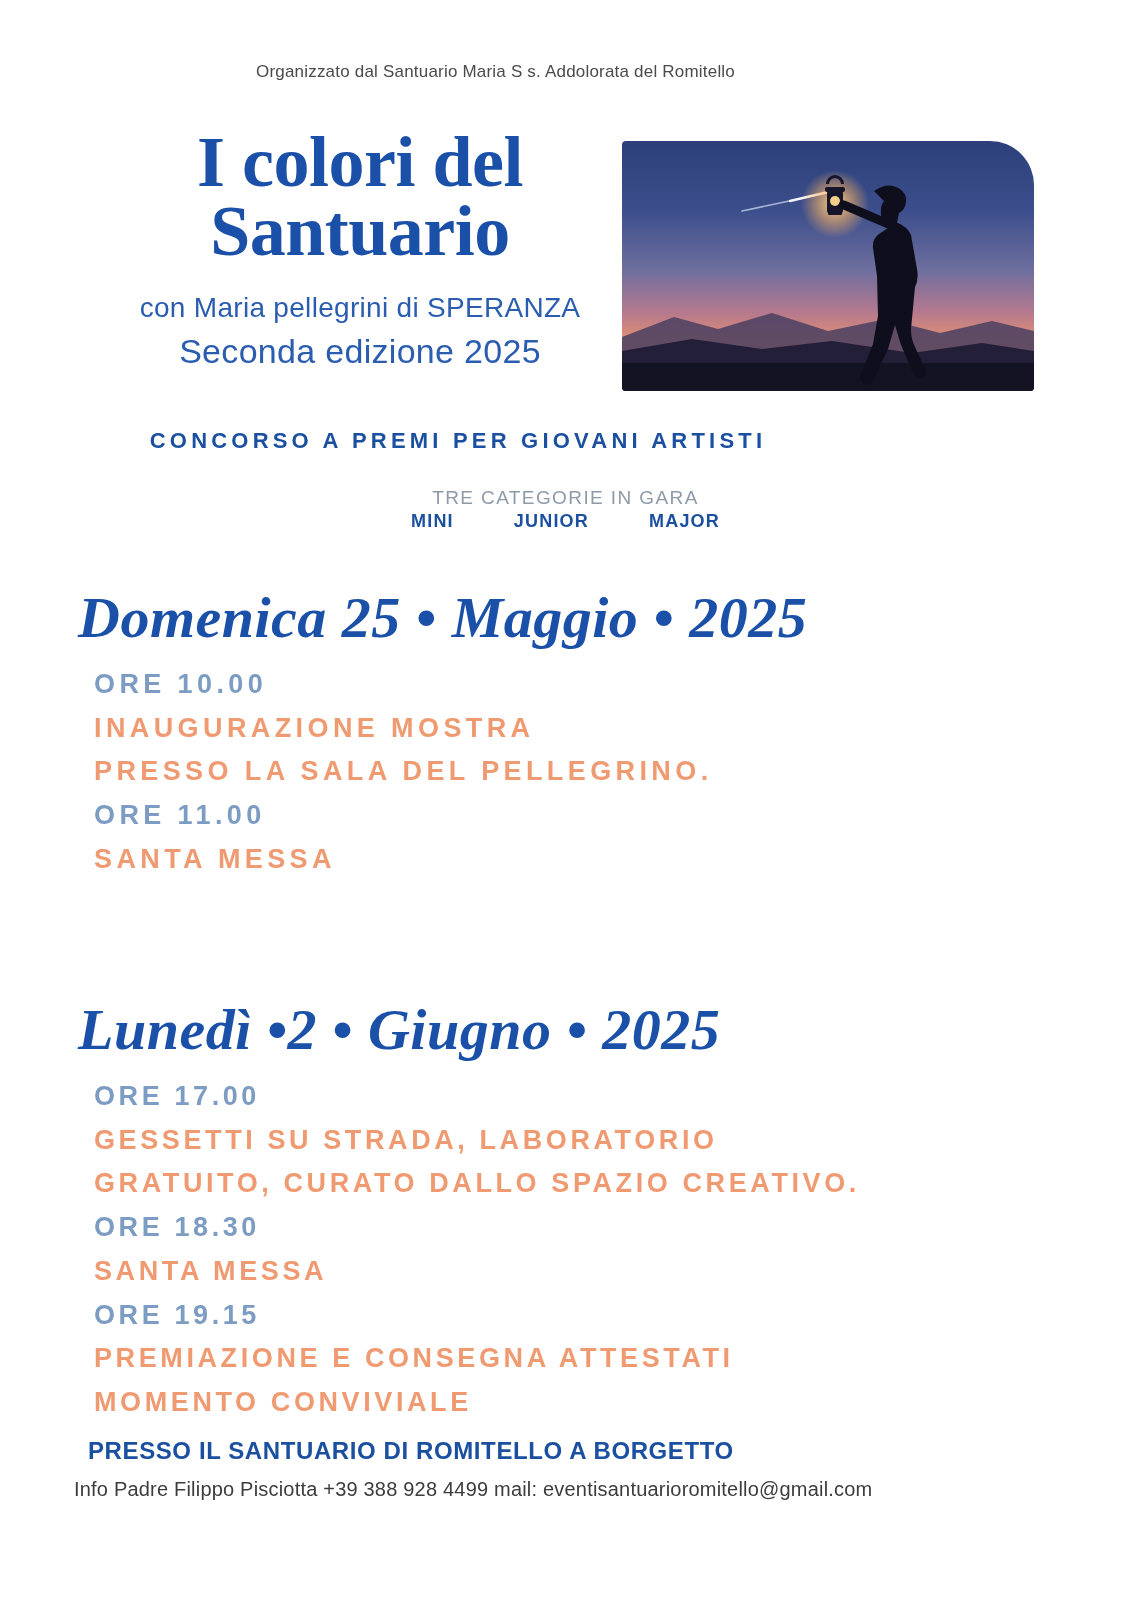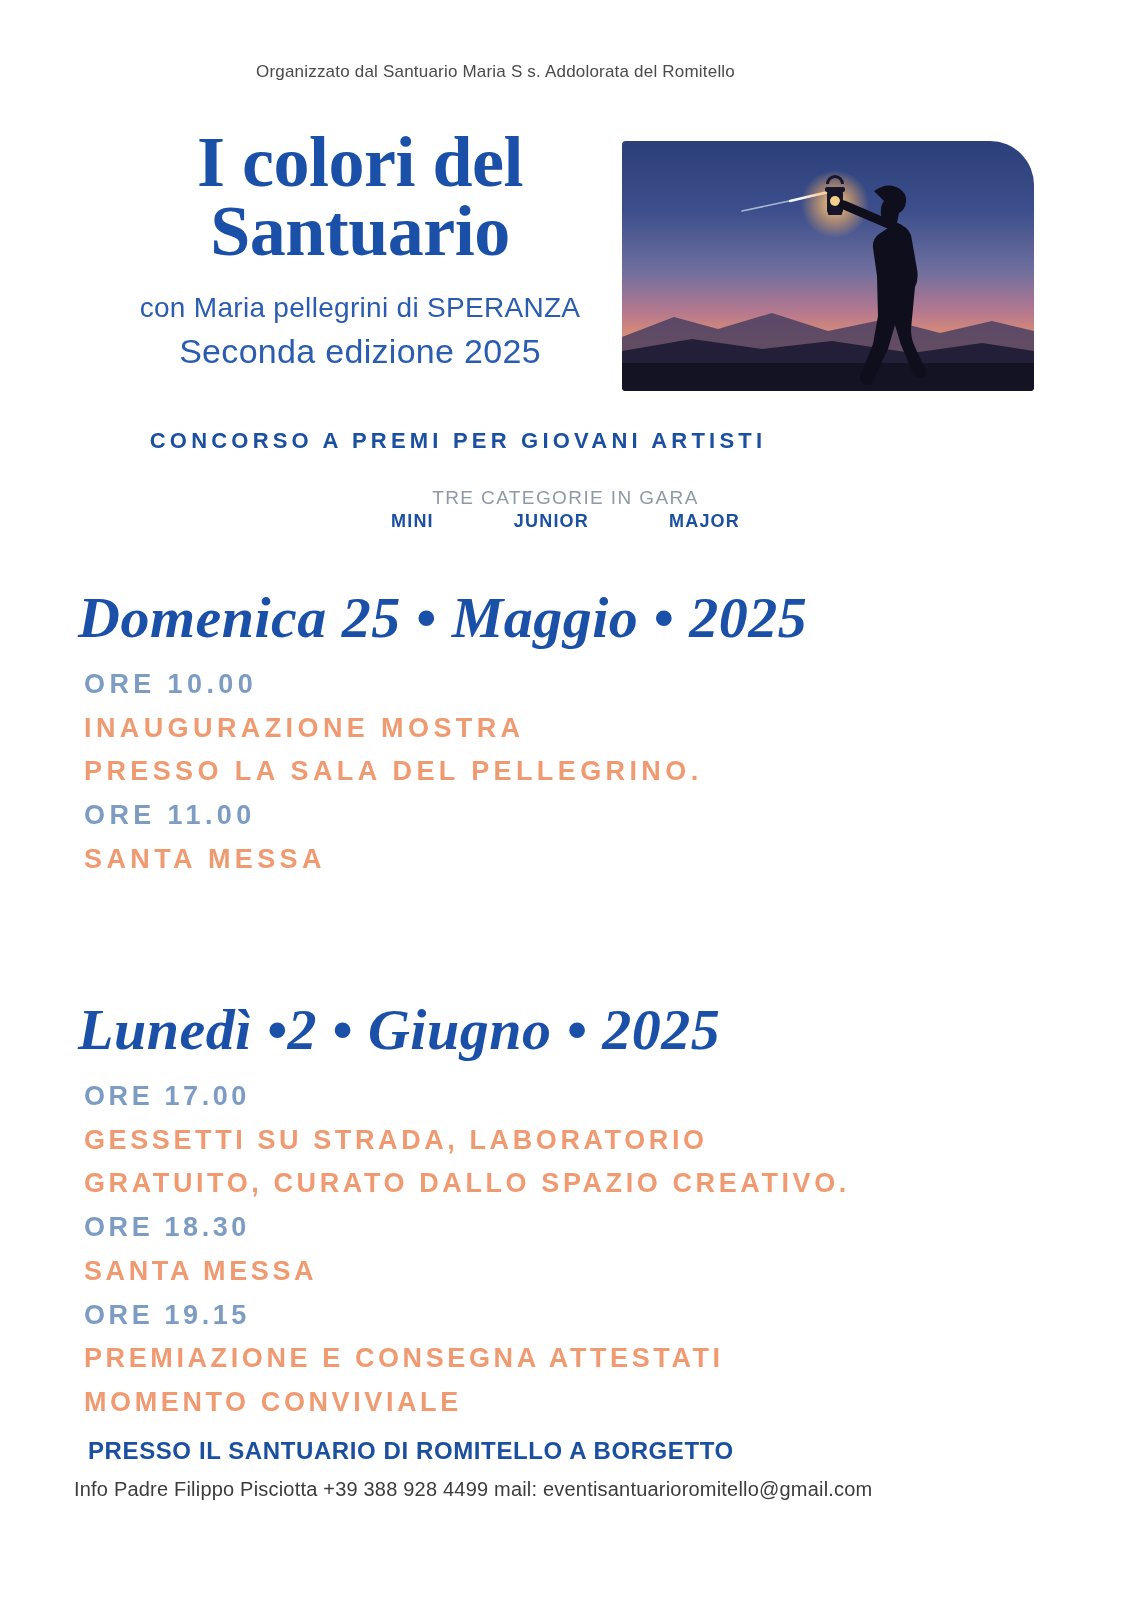--- a/index.html
+++ b/index.html
@@ -102,21 +102,21 @@
     letter-spacing: 1.4px;
     color: #8f9aa8;
   }
   .cat-row {
     position: absolute;
     top: 511px;
     left: 0;
     width: 1131px;
     display: flex;
     justify-content: center;
-    gap: 80px;
+    gap: 60px;
     font-size: 18px;
     font-weight: bold;
     letter-spacing: 1.2px;
     color: #1b4fa0;
   }
 
   
   .day {
     position: absolute;
     left: 78px;
@@ -130,21 +130,21 @@
     font-weight: bold;
     font-size: 58px;
     color: #1b50a8;
     letter-spacing: 0.5px;
     line-height: 1.05;
     font-style: italic;
   }
 
   .schedule {
     margin-top: 14px;
-    margin-left: 6px;
+    margin-left: 16px;
   }
   .line {
     font-size: 27px;
     font-weight: bold;
     letter-spacing: 4.4px;
     line-height: 1.62;
     white-space: nowrap;
   }
   .line.time { color: #7c9cc4; }
   .line.act  { color: #f09a72; }

